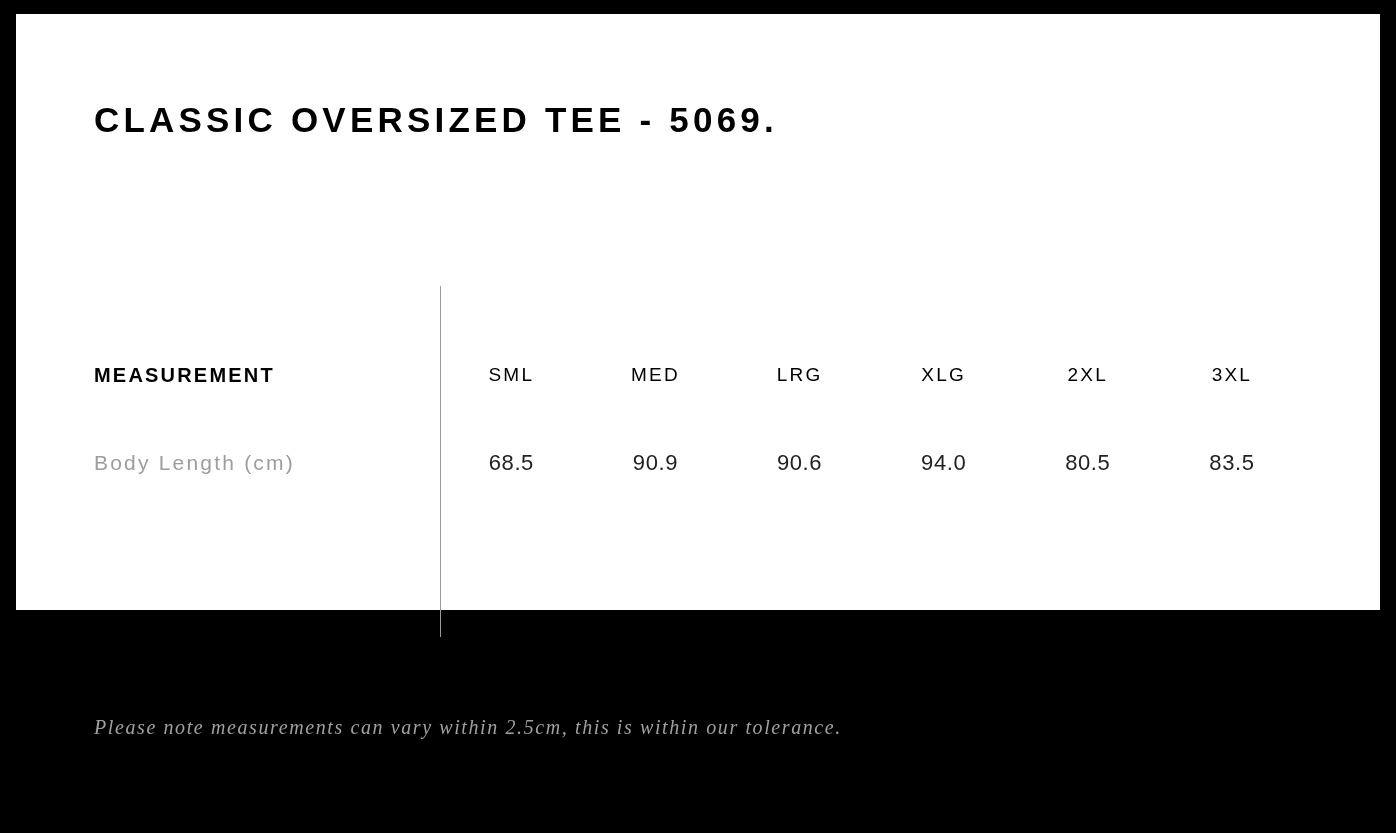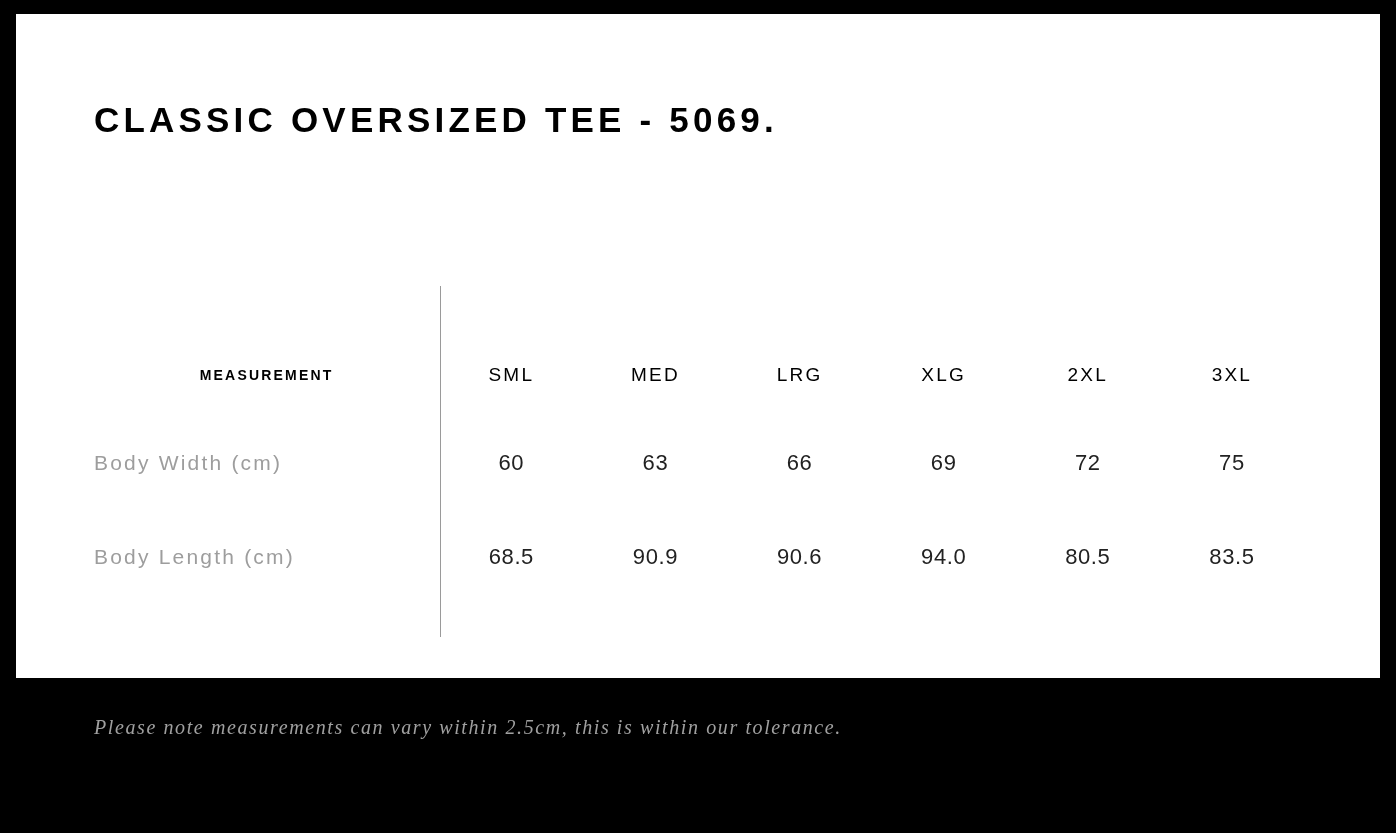--- a/index.html
+++ b/index.html
@@ -11,21 +11,21 @@
     width: 1396px;
     height: 833px;
     font-family: "Liberation Sans", sans-serif;
     overflow: hidden;
   }
   .page {
     position: absolute;
     left: 16px;
     top: 14px;
     width: 1364px;
-    height: 664px;
+    height: 596px;
     background: #ffffff;
     box-sizing: border-box;
   }
   .title {
     position: absolute;
     left: 78px;
     top: 86px;
     font-size: 35px;
     font-weight: bold;
     letter-spacing: 4.2px;
@@ -55,22 +55,22 @@
   col.c-size  { width: 144px; }
   th, td {
     padding: 0;
     border: 0;
   }
   .hdr-row th {
     height: 82px;
     vertical-align: middle;
   }
   .hdr-label {
-    text-align: center;
-    font-size: 14px;
+    text-align: left;
+    font-size: 20px;
     font-weight: bold;
     letter-spacing: 2.2px;
     color: #000000;
     white-space: nowrap;
   }
   .hdr-size {
     text-align: center;
     font-size: 19px;
     font-weight: normal;
     letter-spacing: 2.2px;
@@ -133,29 +133,20 @@
           <th class="hdr-size">SML</th>
           <th class="hdr-size">MED</th>
           <th class="hdr-size">LRG</th>
           <th class="hdr-size">XLG</th>
           <th class="hdr-size">2XL</th>
           <th class="hdr-size">3XL</th>
         </tr>
       </thead>
       <tbody>
         <tr class="data-row">
-          <td class="cell-label">Body Width (cm)</td>
-          <td class="cell-value">60</td>
-          <td class="cell-value">63</td>
-          <td class="cell-value">66</td>
-          <td class="cell-value">69</td>
-          <td class="cell-value">72</td>
-          <td class="cell-value">75</td>
-        </tr>
-        <tr class="data-row">
           <td class="cell-label">Body Length (cm)</td>
           <td class="cell-value">68.5</td>
           <td class="cell-value">90.9</td>
           <td class="cell-value">90.6</td>
           <td class="cell-value">94.0</td>
           <td class="cell-value">80.5</td>
           <td class="cell-value">83.5</td>
         </tr>
       </tbody>
     </table>

